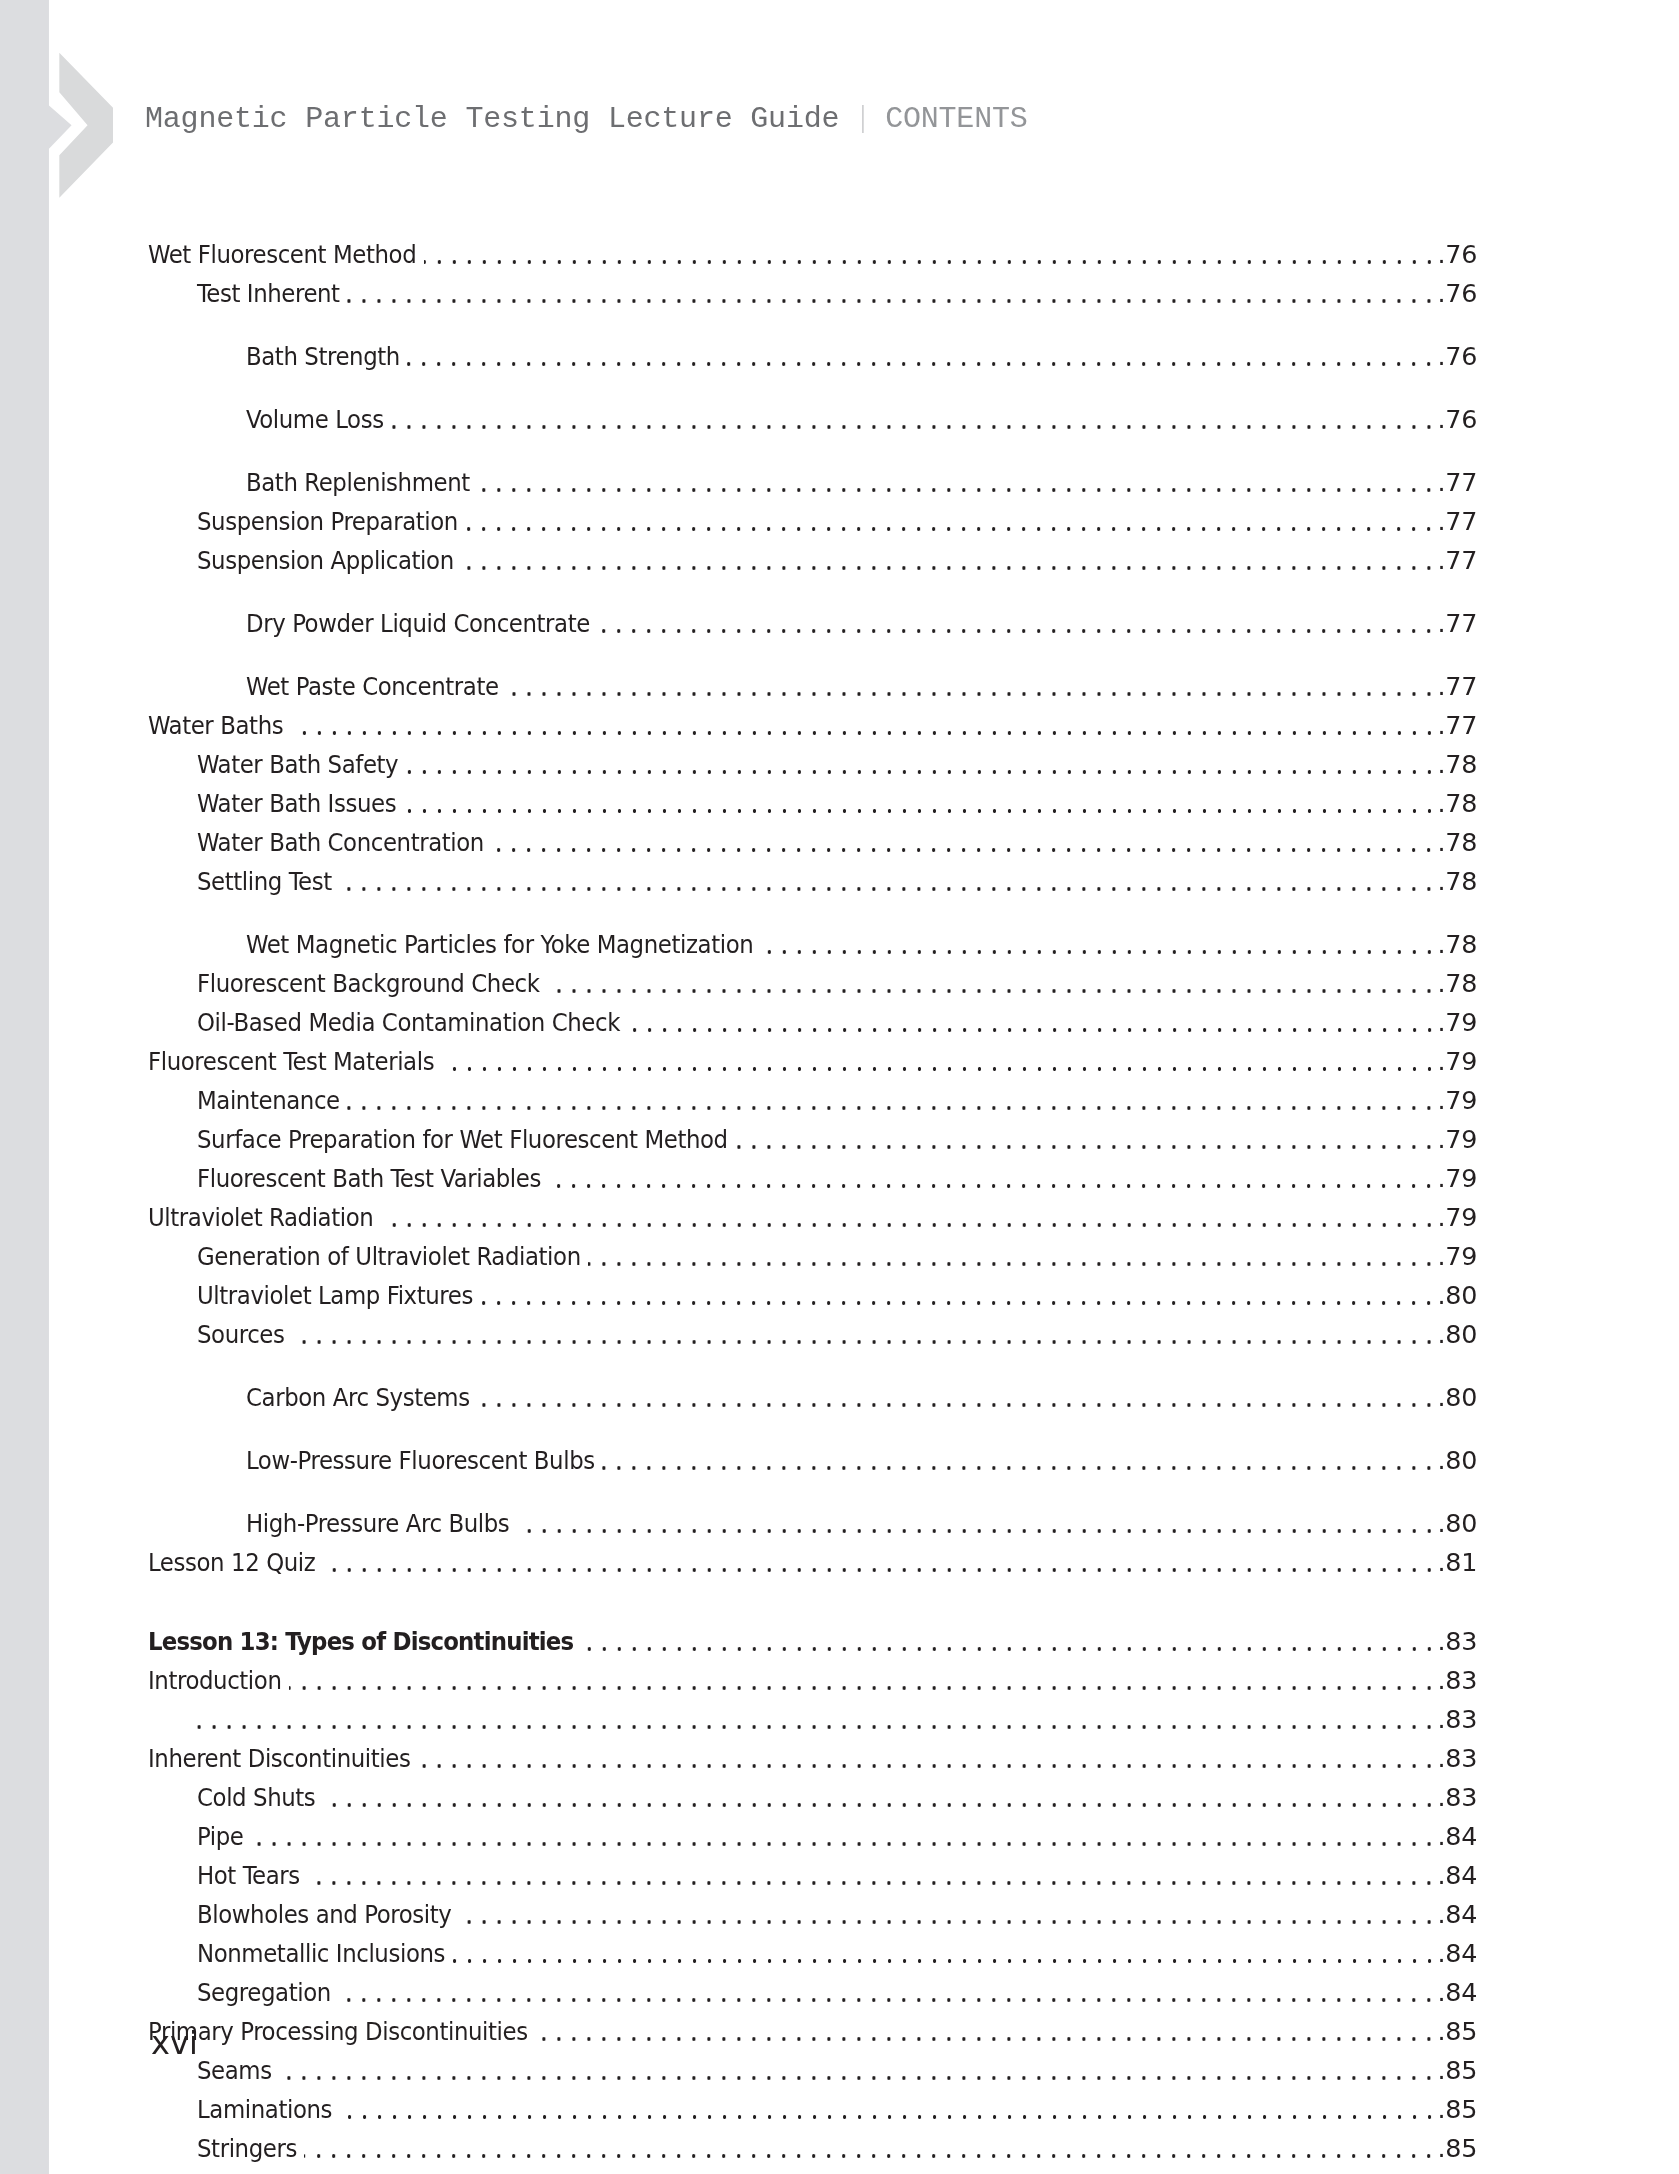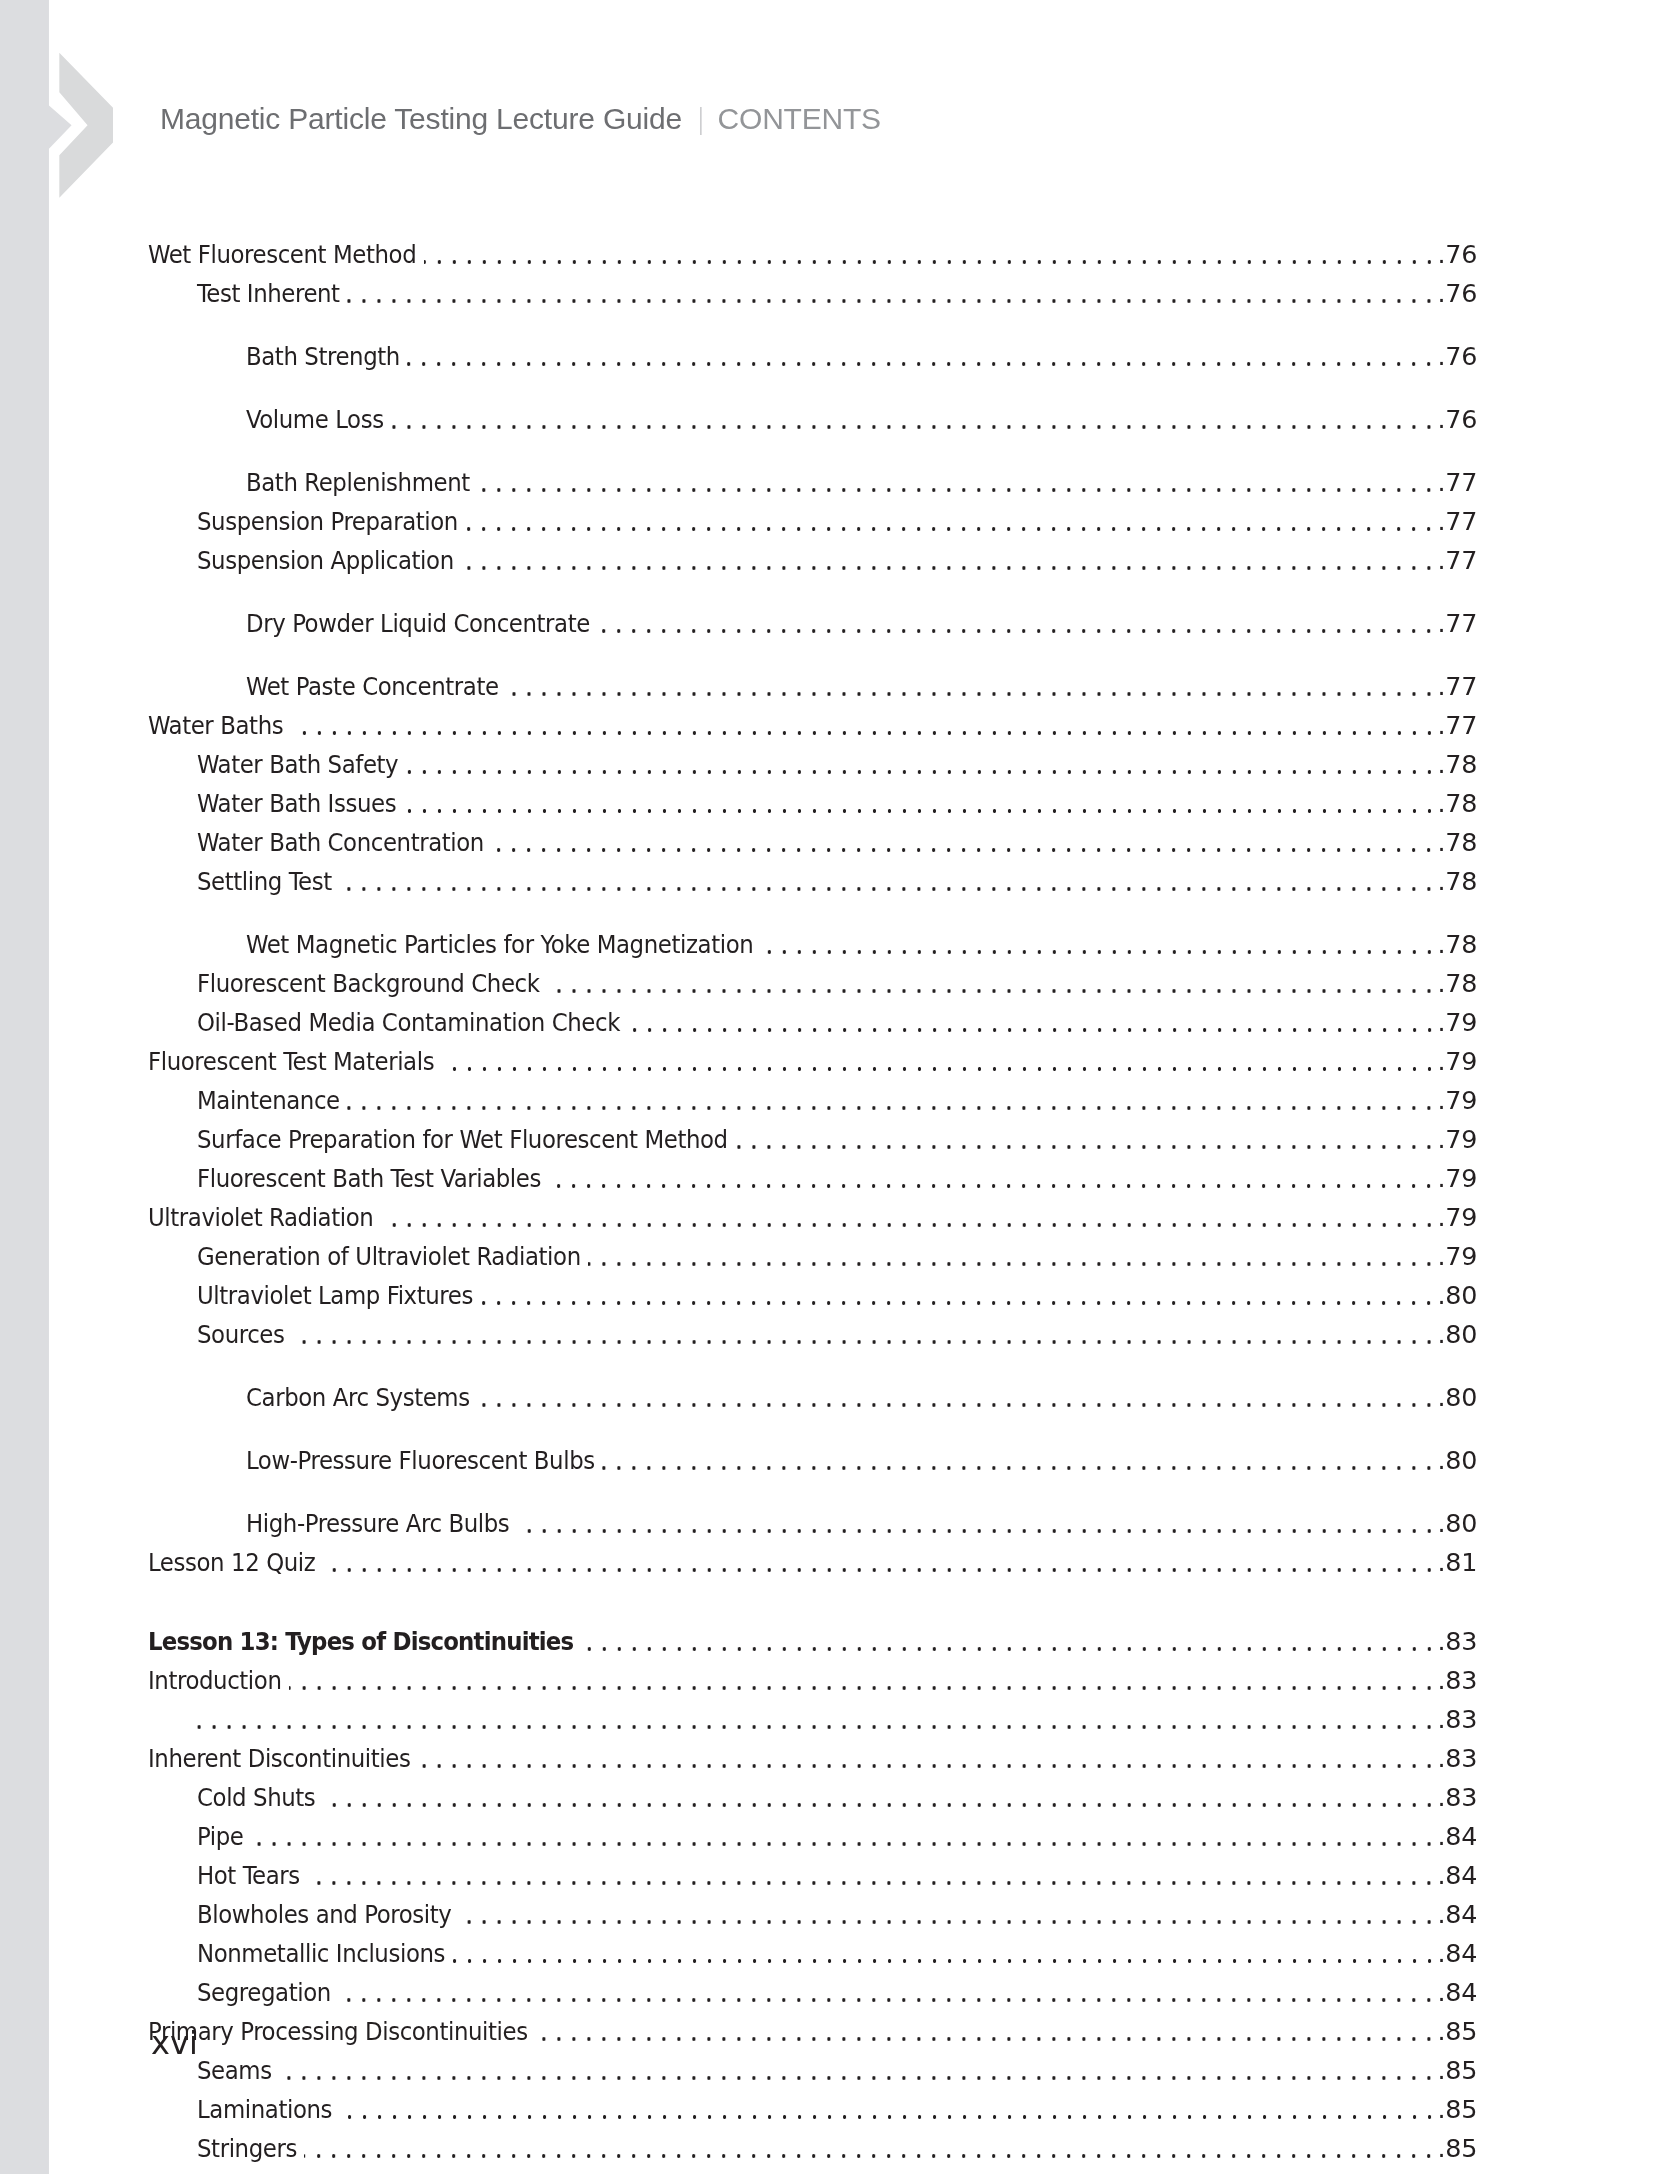--- a/index.html
+++ b/index.html
@@ -16,23 +16,23 @@
   }
   .strip {
     position: absolute;
     left: 0;
     top: 0;
     width: 113px;
     height: 2174px;
   }
   .header {
     position: absolute;
-    left: 160px;
+    left: 145px;
     top: 102px;
-    font-family: Liberation Sans, sans-serif;
+    font-family: Liberation Mono, monospace;
     font-size: 30px;
     color: #6d6e71;
     white-space: nowrap;
     letter-spacing: -0.2px;
   }
   .header .sep {
     color: #c8c9cb;
     margin: 0 13px 0 15px;
     font-weight: 300;
     display: inline-block;

